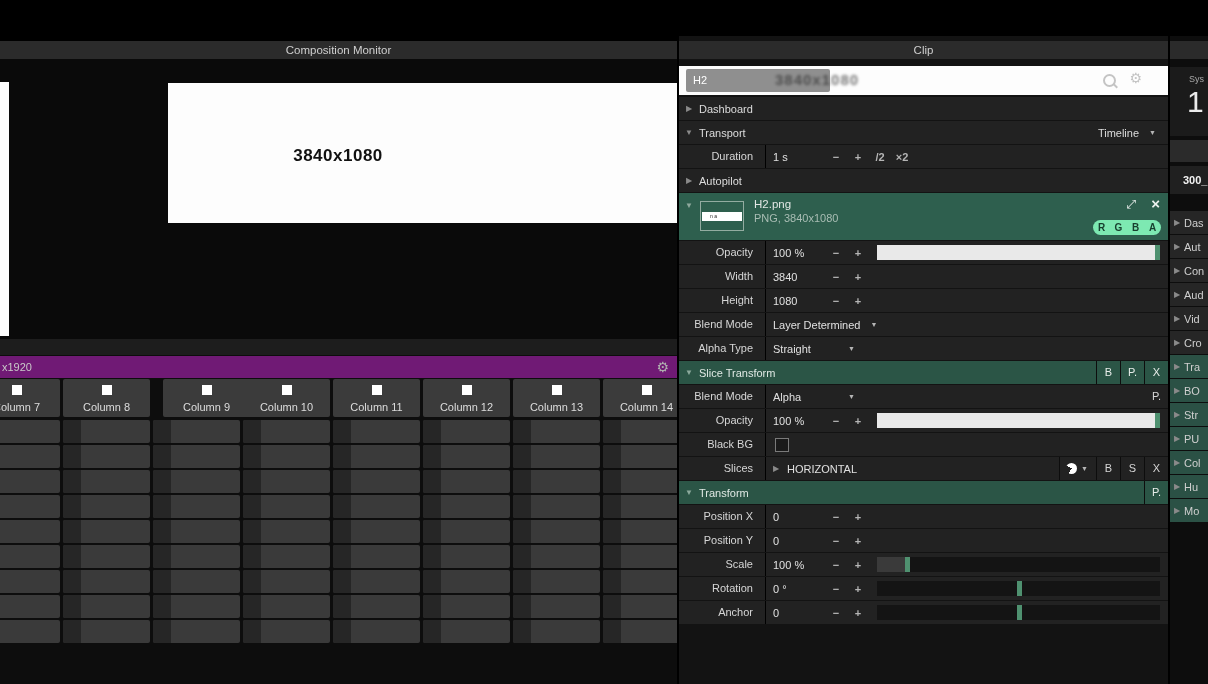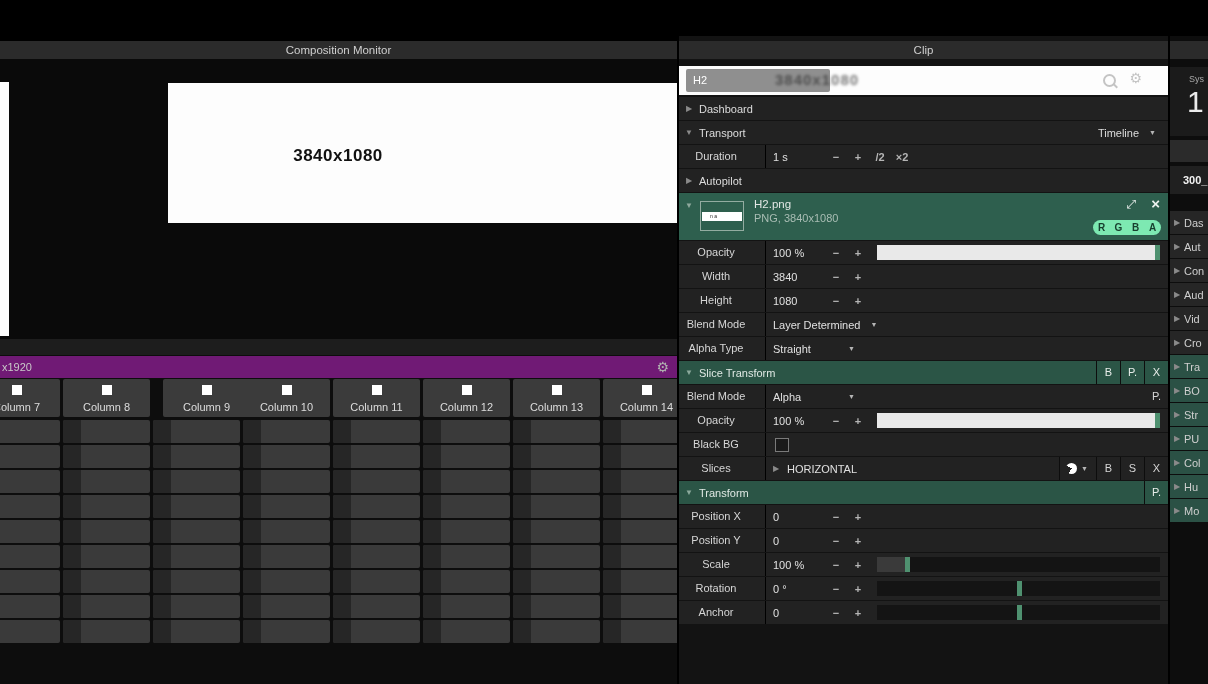--- a/index.html
+++ b/index.html
@@ -33,21 +33,21 @@
   .search{height:29px;margin-top:6px;margin-bottom:2px;background:#fdfdfd;position:relative;}
   .search .pill{position:absolute;left:7px;top:3px;width:144px;height:23px;background:#8f8f8f;
                 border-radius:2px;color:#fff;line-height:23px;padding-left:7px;box-sizing:border-box;}
   .search .ghost{position:absolute;left:96px;top:5px;font-size:15px;font-weight:bold;color:#222;
                  filter:blur(1.6px);opacity:.6;letter-spacing:1px;}
   .search .mag{position:absolute;right:52px;top:8px;width:9px;height:9px;border:2px solid #c4c4c4;border-radius:50%;}
   .search .mag::after{content:"";position:absolute;left:8px;top:9px;width:5px;height:2px;background:#c4c4c4;
                  transform:rotate(45deg);}
   .search .gear{position:absolute;right:26px;top:4px;font-size:14px;color:#c4c4c4;}
   .row{height:23px;margin-bottom:1px;background:#222;display:flex;align-items:center;position:relative;}
-  .row .lbl{width:87px;box-sizing:border-box;padding-right:12px;text-align:center;color:#d6d6d6;
+  .row .lbl{width:87px;box-sizing:border-box;padding-right:12px;text-align:right;color:#d6d6d6;
             border-right:1px solid #000;align-self:stretch;line-height:23px;position:relative;}
   .val{flex:1;display:flex;align-items:center;padding-left:7px;height:100%;}
   .val .v{width:52px;color:#e0e0e0;}
   .val .v.wide{width:auto;}
   .val .v.mid{width:65px;}
   .mbtn{width:22px;text-align:center;color:#b5b5b5;font-weight:bold;cursor:default;}
   .caret{font-size:7px;color:#b5b5b5;margin-left:10px;}
   .slider{flex:1;height:15px;margin:0 8px;position:relative;background:#141414;}
   .slider .handle{position:absolute;top:0;width:5px;height:15px;background:#4f9170;}
   .slider.s-light{background:#e9e9e9;}

